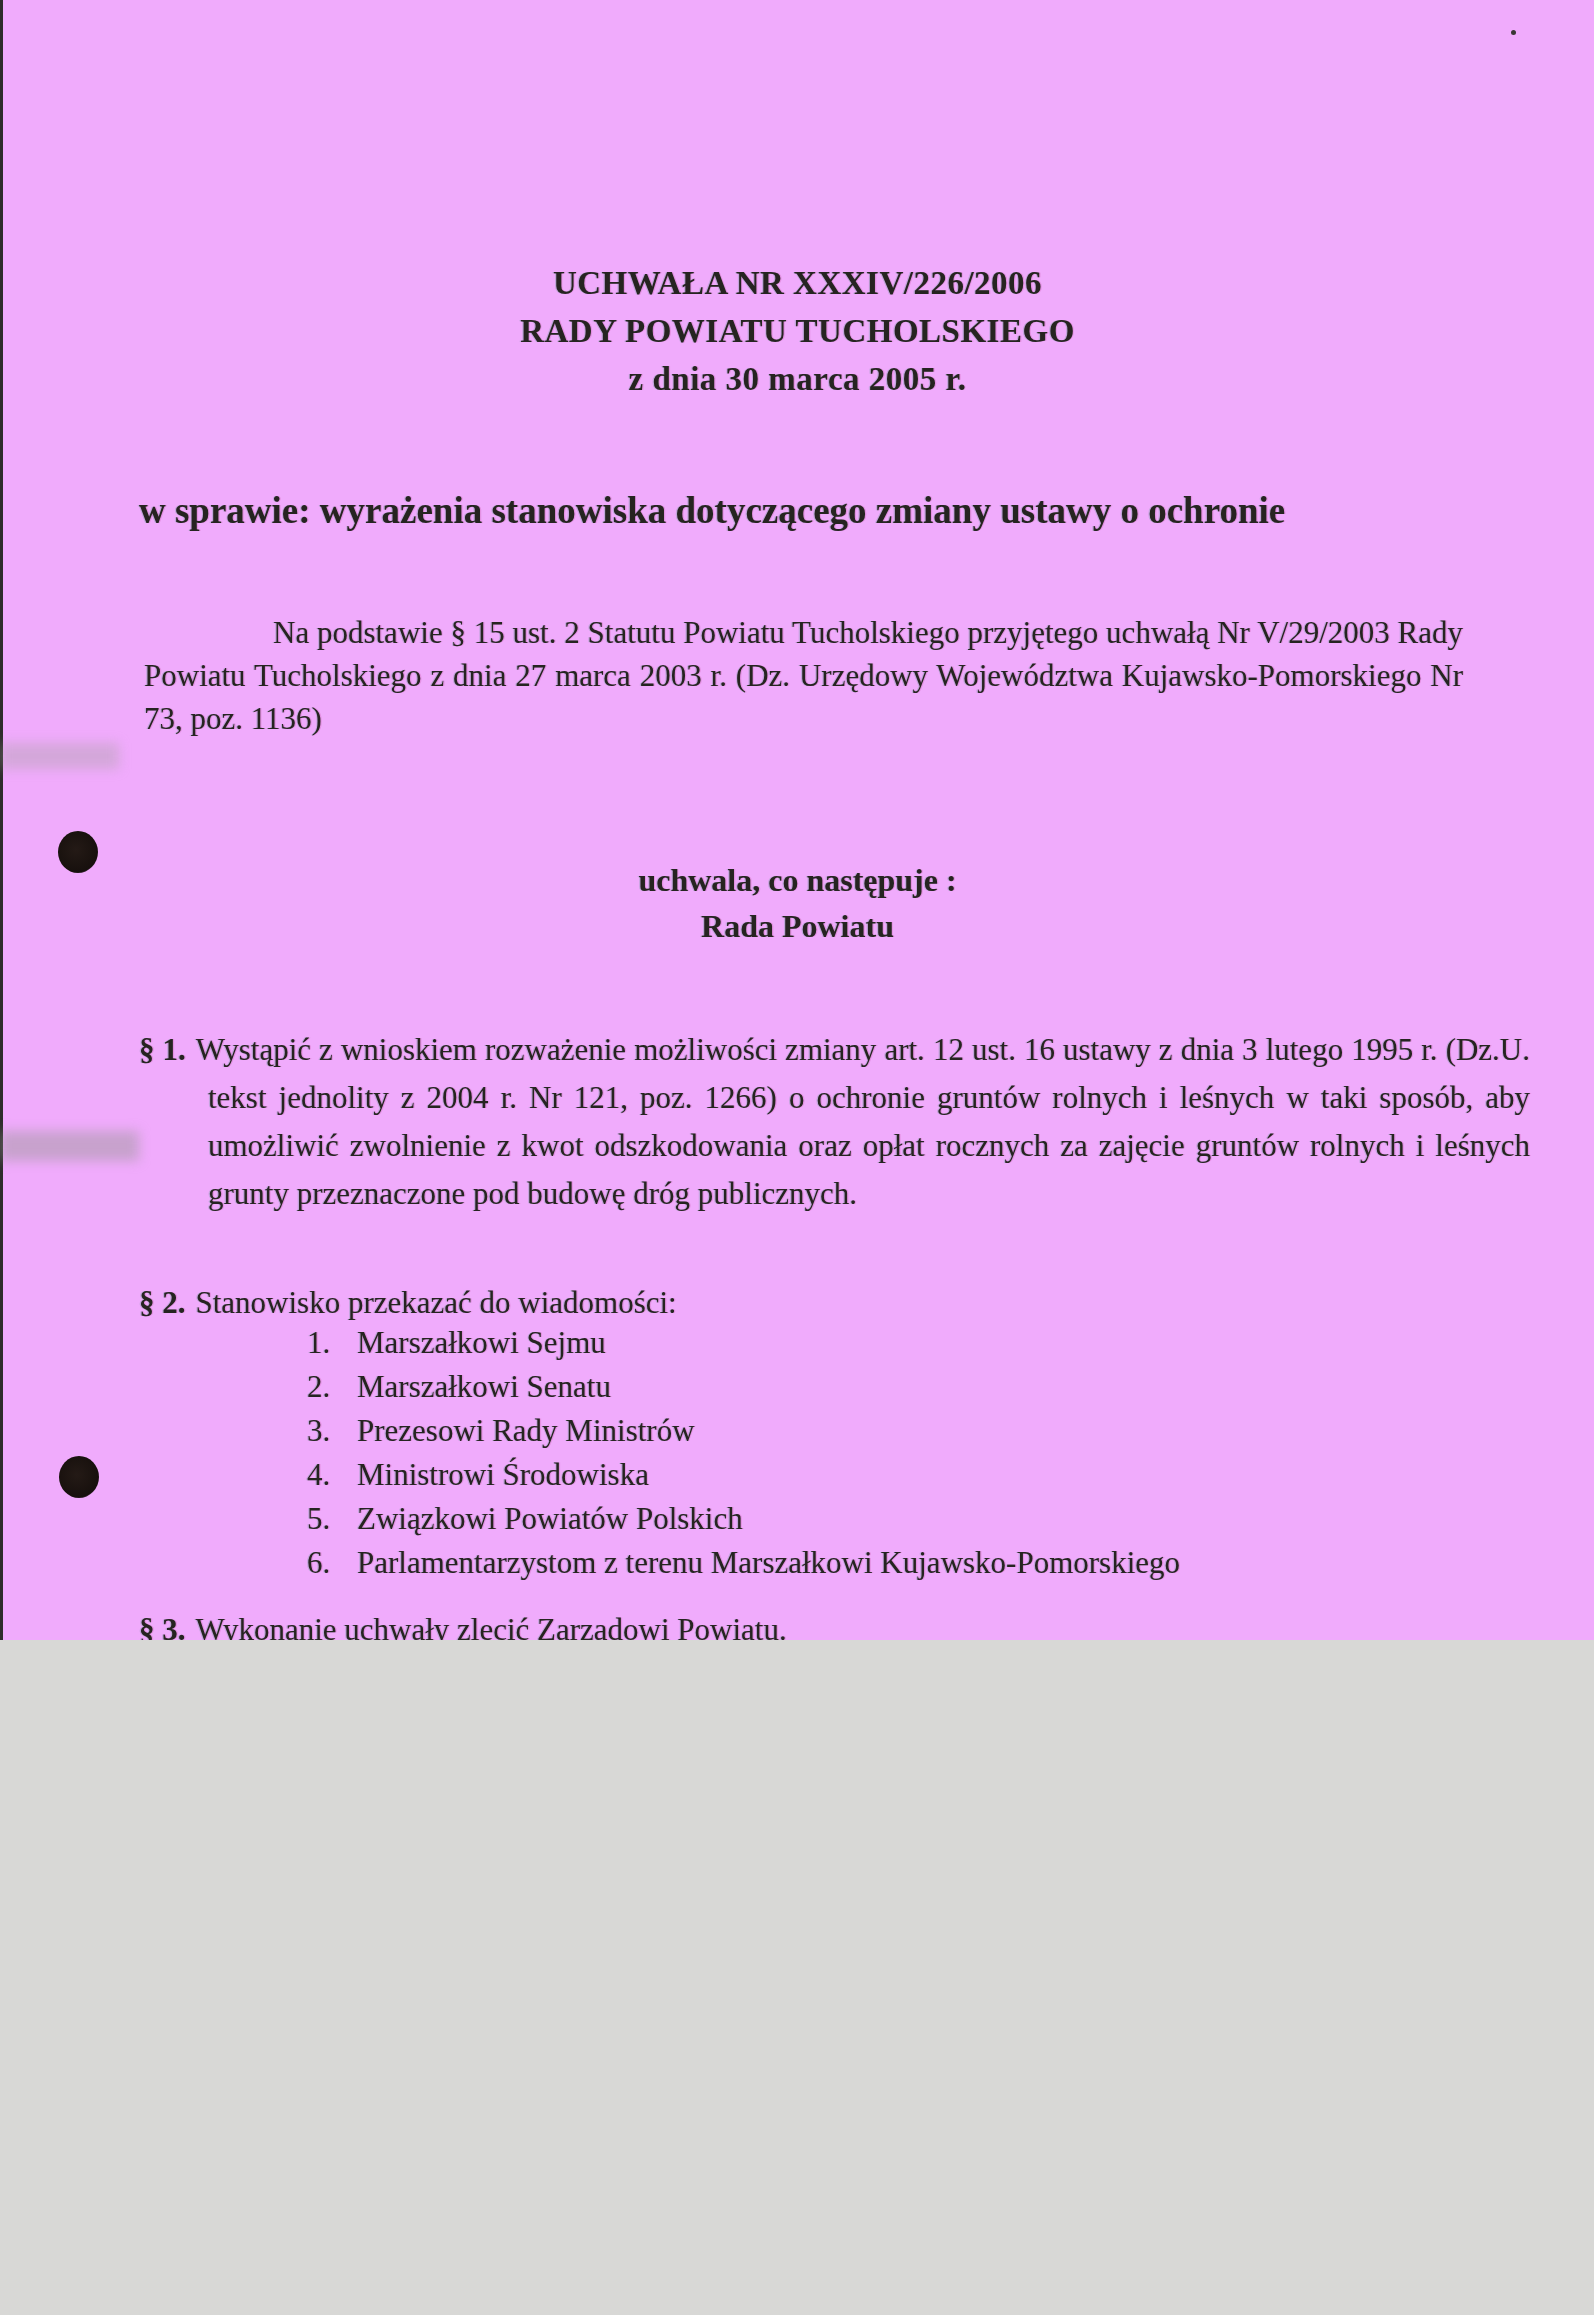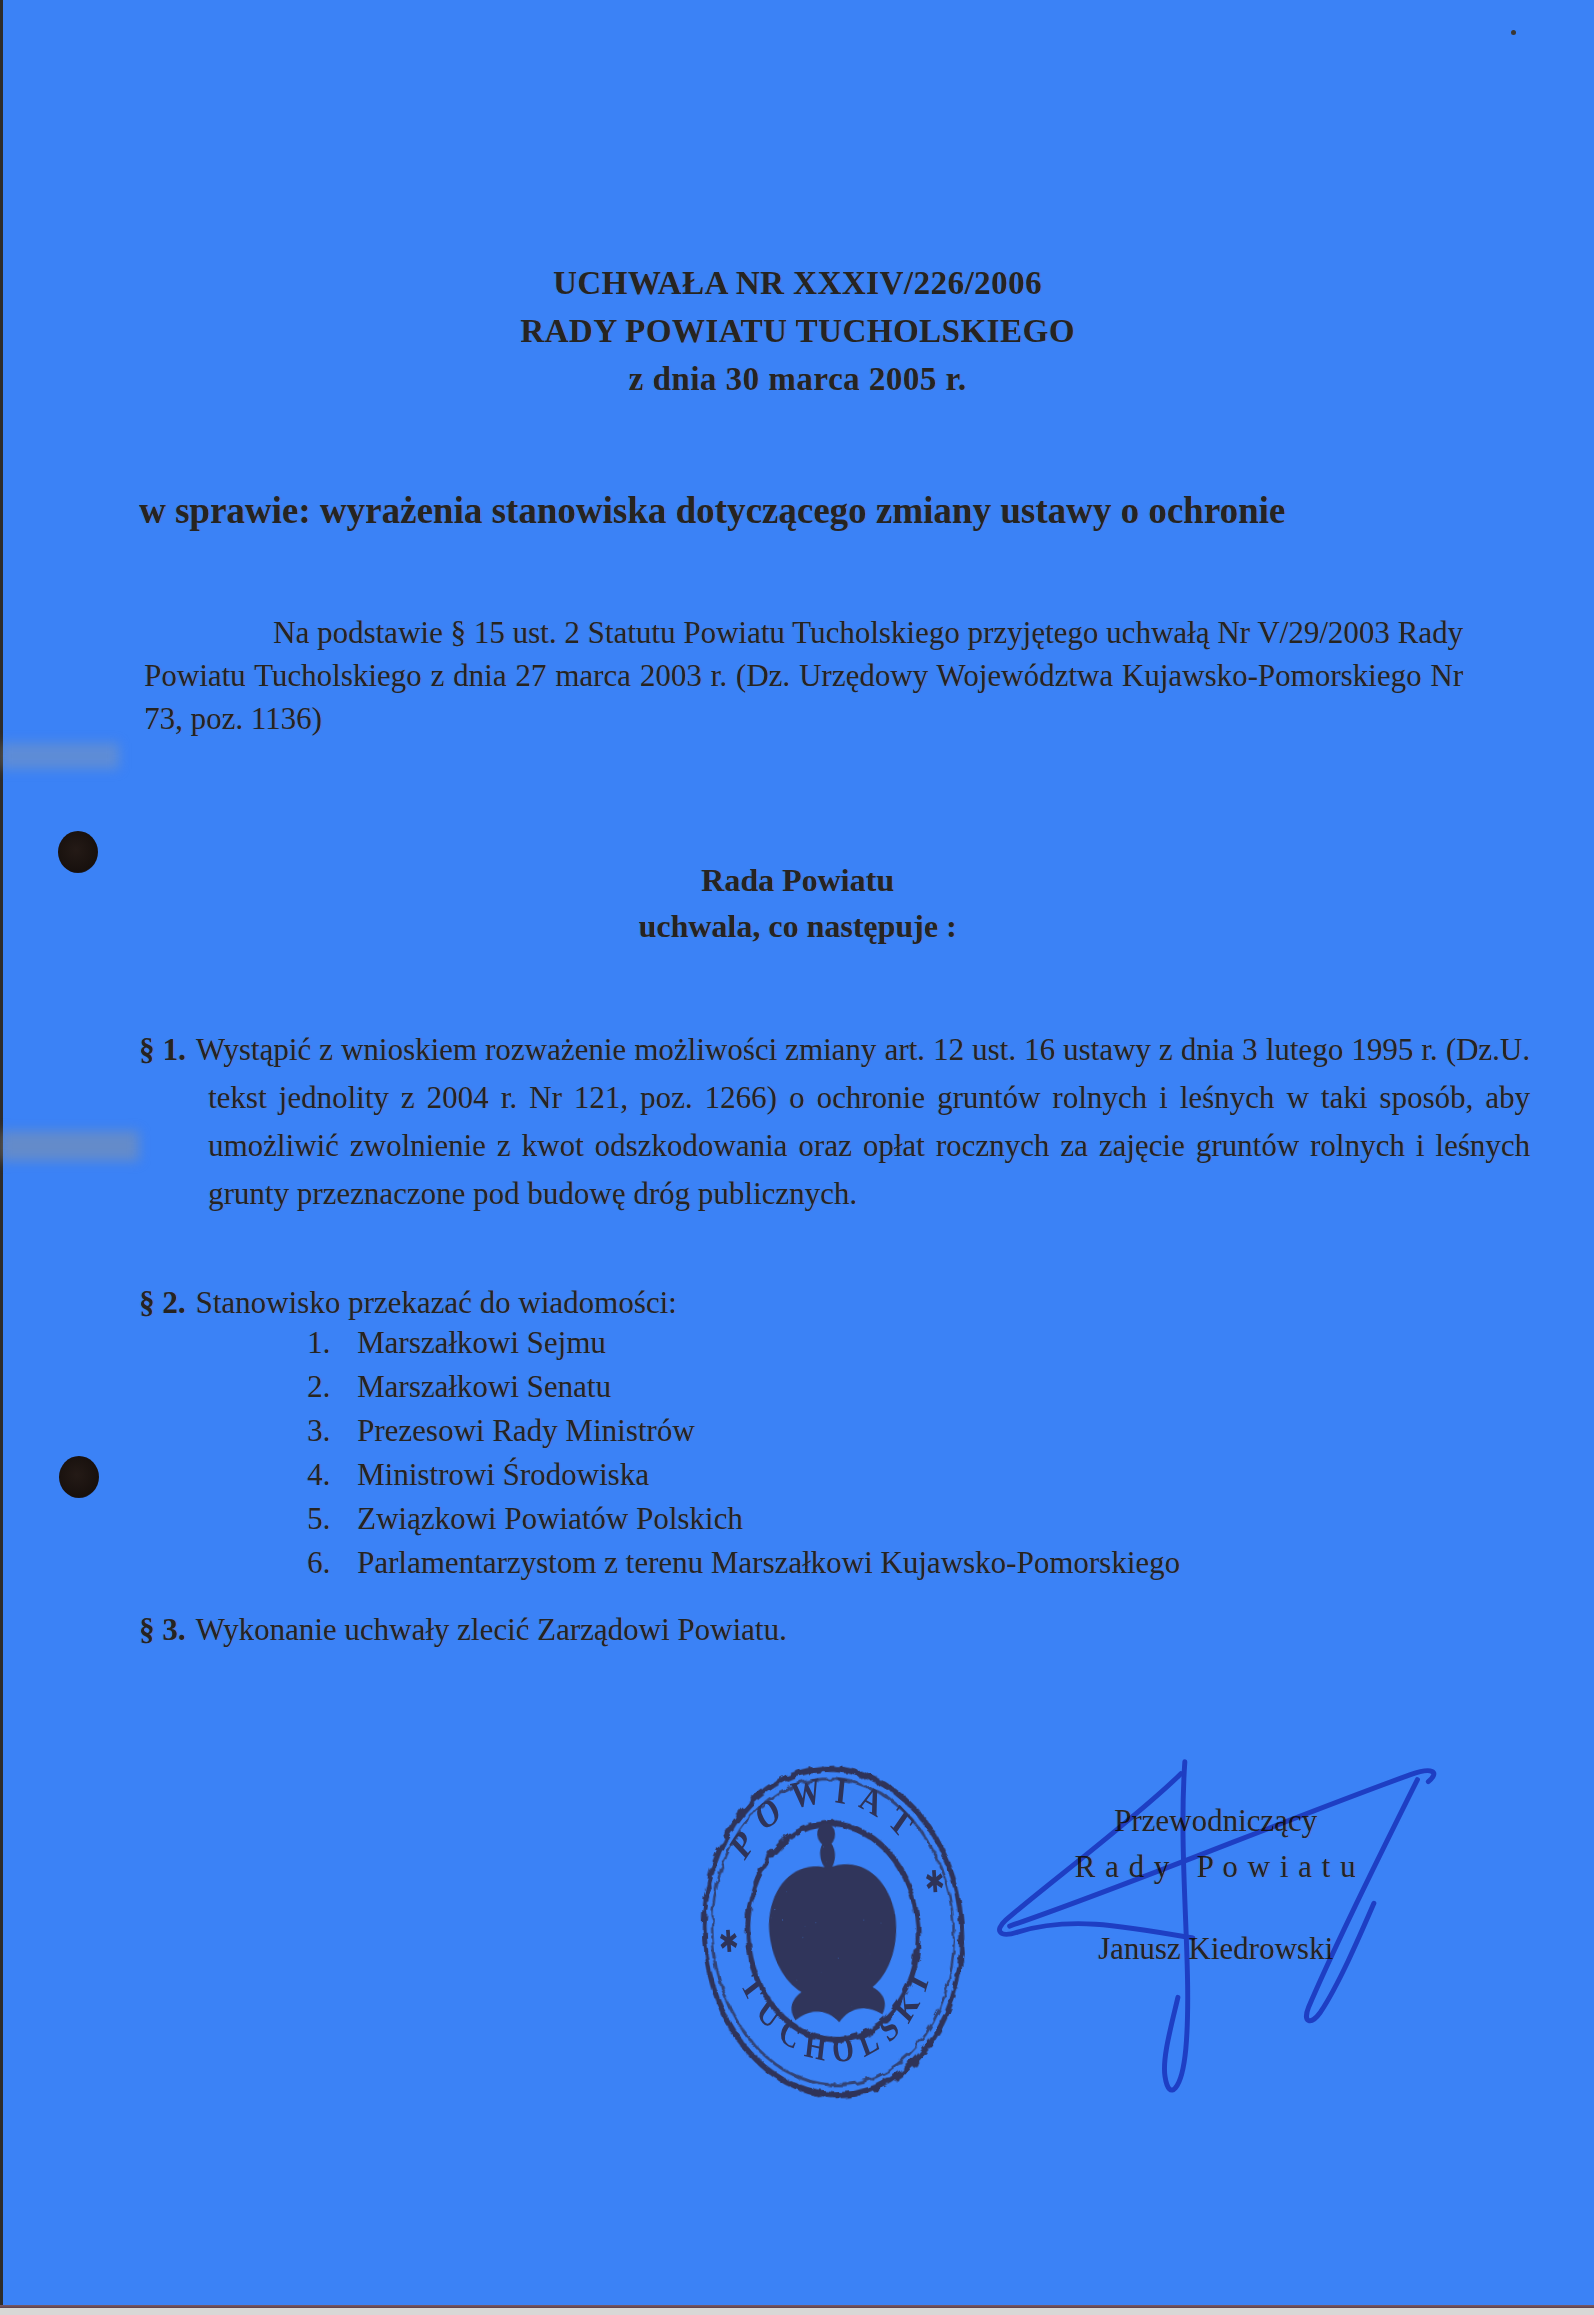--- a/index.html
+++ b/index.html
@@ -1,20 +1,20 @@
 <!DOCTYPE html>
 <html><head>
 <meta charset="utf-8">
 <style>
   html,body{margin:0;padding:0;background:#d8d8d6;}
   .page{
     position:relative;
-    width:1595px;height:2308px;
+    width:1595px;height:1640px;
     margin:0 auto;
-    background:#3b82f6;
+    background:#f0abfc;
     overflow:hidden;
     font-family:"Liberation Serif","DejaVu Serif",serif;
     color:#262421;
   }
   
   .edge-left{position:absolute;left:0;top:0;width:3px;height:100%;background:#2e2c2b;}
   .edge-bottom{position:absolute;left:0;top:2305px;width:100%;height:4px;
     background:linear-gradient(to bottom,#7a5a67,#4f3642);}
   .dot{position:absolute;width:40px;height:42px;border-radius:50%;
     background:radial-gradient(circle at 45% 45%, #241a16 0%, #17100d 70%, rgba(23,16,13,0) 100%);}
@@ -79,22 +79,22 @@
     <div>z dnia 30 marca 2005 r.</div>
   </div>
 
   <div class="subject inkfx">
     <div>w sprawie: wyrażenia stanowiska dotyczącego zmiany ustawy o ochronie</div>
   </div>
 
   <p class="preamble inkfx">Na podstawie § 15 ust. 2 Statutu Powiatu Tucholskiego przyjętego uchwałą Nr V/29/2003 Rady Powiatu Tucholskiego z dnia 27 marca 2003 r. (Dz. Urzędowy Województwa Kujawsko-Pomorskiego Nr 73, poz. 1136)</p>
 
   <div class="enacting inkfx">
+    <div>uchwala, co następuje :</div>
     <div>Rada Powiatu</div>
-    <div>uchwala, co następuje :</div>
   </div>
 
   <p class="sec sec1 inkfx"><span class="slabel">§ 1.</span><span>Wystąpić z wnioskiem rozważenie możliwości zmiany art. 12 ust. 16 ustawy z dnia 3 lutego 1995 r. (Dz.U. tekst jednolity z 2004 r. Nr 121, poz. 1266) o ochronie gruntów rolnych i leśnych w taki sposób, aby umożliwić zwolnienie z kwot odszkodowania oraz opłat rocznych za zajęcie gruntów rolnych i leśnych grunty przeznaczone pod budowę dróg publicznych.</span></p>
 
   <p class="sec sec2 inkfx"><span class="slabel">§ 2.</span><span>Stanowisko przekazać do wiadomości:</span></p>
 
   <div class="listing inkfx">
     <div class="row">
         <span class="num">1.</span>
         <span>Marszałkowi Sejmu</span>

